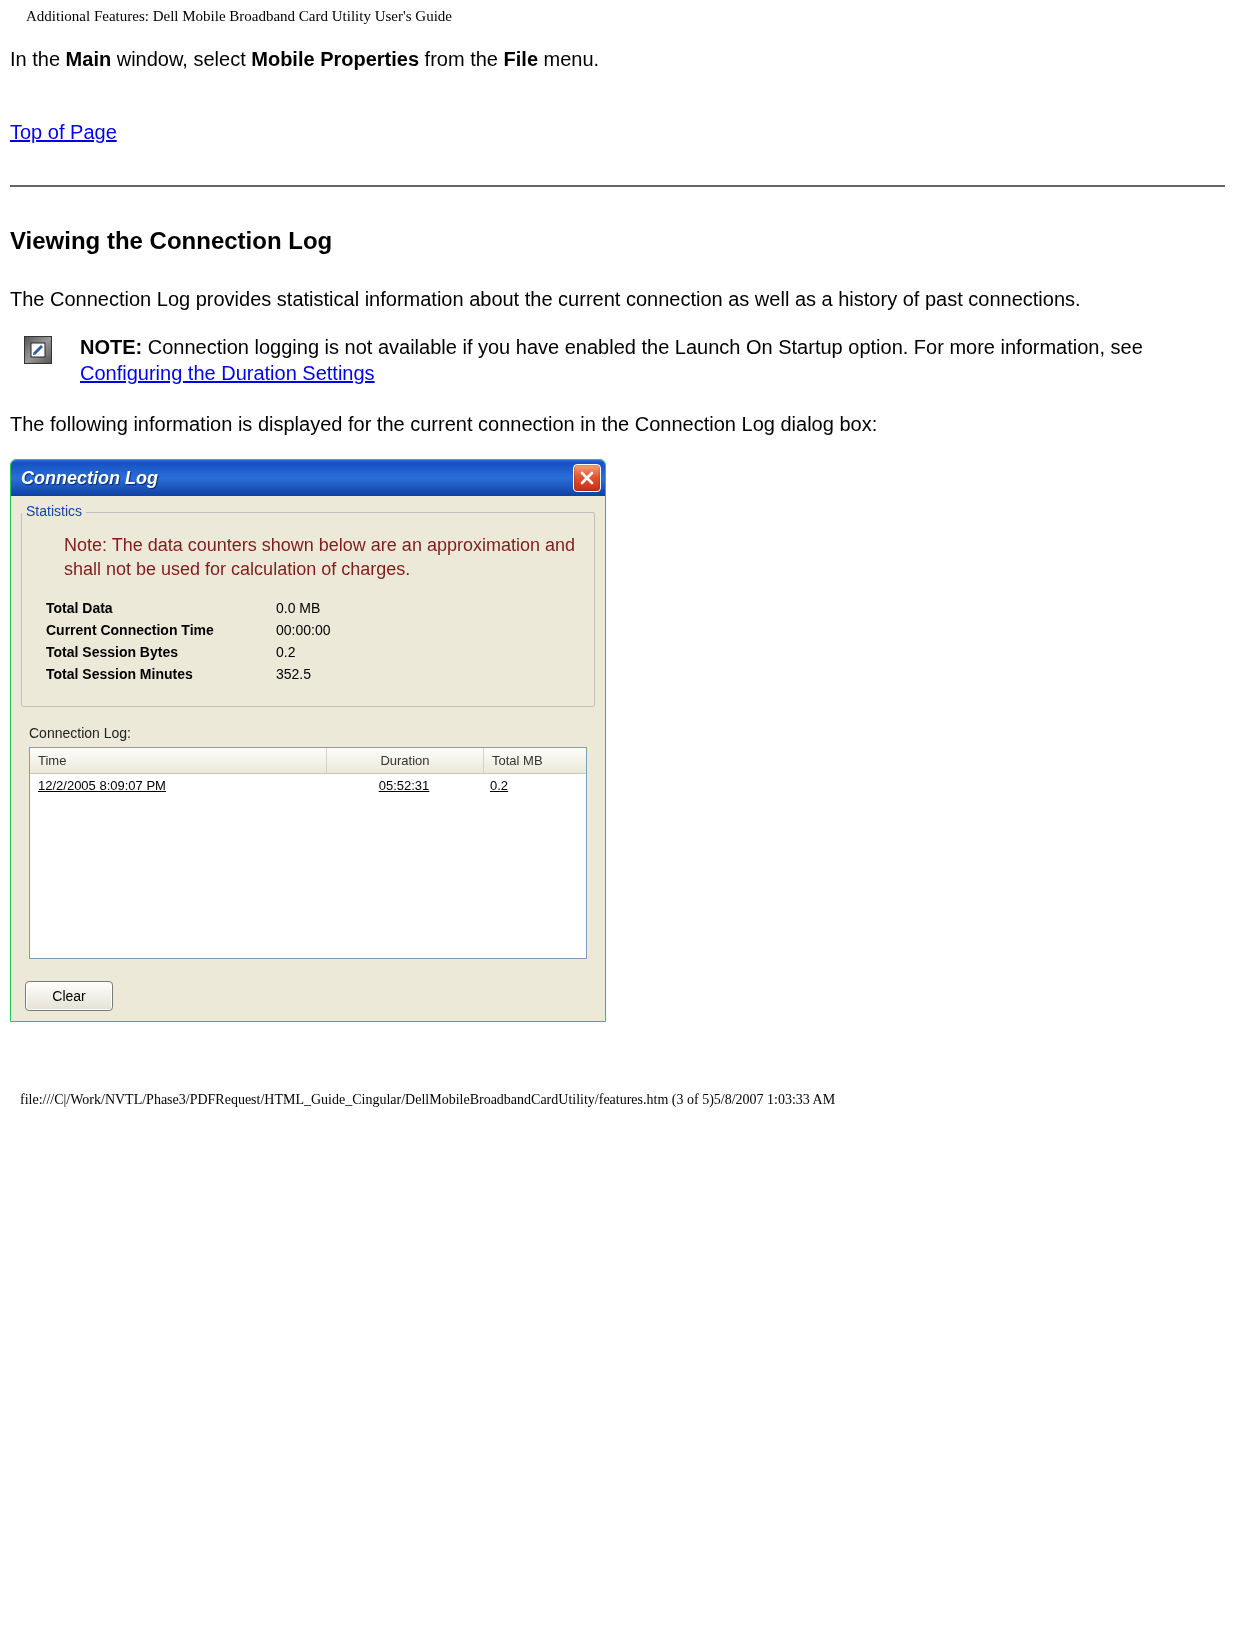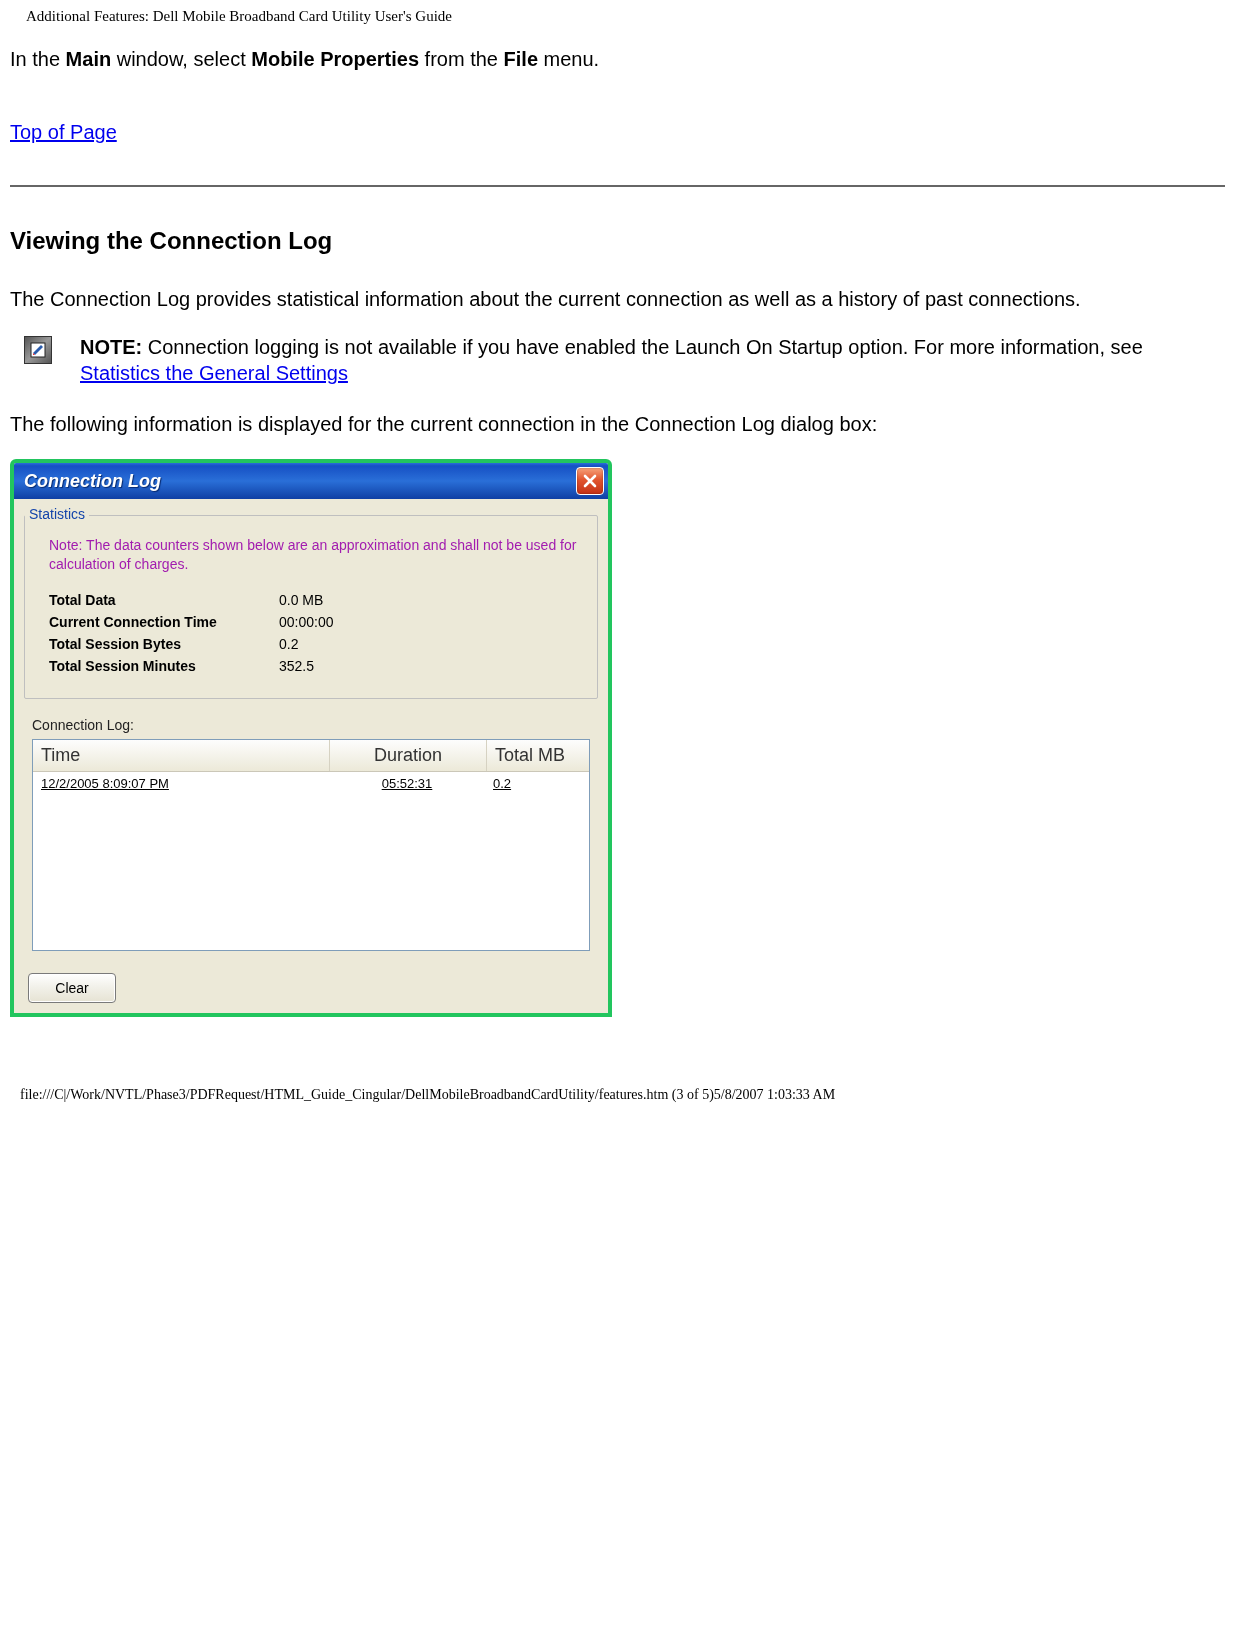--- a/index.html
+++ b/index.html
@@ -28,21 +28,21 @@
     display:flex; align-items:center; justify-content:center;
     border:1px solid #333;
   }
   .note-icon svg { display:block; }
   .note-text { flex: 1; font-size: 20px; line-height: 1.3; }
   .bold { font-weight: bold; }
 
   
   .dialog {
     width: 594px;
-    border: 4px solid #22c55e;
+    border: 1px solid #22c55e;
     background: #ece9d8;
     font-family: Tahoma, Arial, sans-serif;
     font-size: 14px;
     margin-top: 18px;
     border-radius: 6px 6px 0 0;
     overflow: hidden;
   }
   .titlebar {
     height: 36px;
     background: linear-gradient(to bottom, #2a6fd8 0%, #1650c4 8%, #2a6fd8 50%, #0f3fa4 100%);
@@ -70,32 +70,32 @@
     padding: 10px 12px 18px 24px;
     background: #ece9d8;
     position: relative;
     margin-top: 8px;
   }
   .group-legend {
     position: absolute; top: -10px; left: 0;
     background: #ece9d8; padding: 0 4px;
     color: #1344aa; font-size: 14px;
   }
-  .group-note { color:#a21caf; margin: 10px 0 18px 0; font-size: 14px; line-height:1.35; }
+  .group-note { color:#7f1d1d; margin: 10px 0 18px 18px; font-size: 18px; line-height:1.35; }
   .stats-row { display:flex; margin: 6px 0; }
   .stats-label { width: 230px; font-weight: bold; color:#000; font-size: 14px; }
   .stats-value { font-size: 14px; color:#000; }
   .conn-log-label { margin: 18px 0 6px 8px; font-size:14px; color:#222; }
   .log-table-wrap {
     background:#fff; border:1px solid #7f9db9; height: 210px;
     margin: 4px 8px 0 8px; overflow:hidden;
   }
   .log-header {
     display:flex; background: linear-gradient(to bottom,#fdfdfd,#ece9d8);
-    border-bottom:1px solid #cbc7b8; font-size:18px; color:#333;
+    border-bottom:1px solid #cbc7b8; font-size:13px; color:#333;
   }
   .log-header div { padding:5px 8px; border-right:1px solid #d6d2c2; }
   .col-time { flex: 0 0 280px; text-align:left;}
   .col-dur  { flex: 0 0 140px; text-align:center;}
   .col-mb   { flex: 1; padding-right:16px !important; border-right:none !important;}
   .log-row { display:flex; font-size:13px; color:#000000;text-decoration:underline; }
   .log-row div { padding:4px 8px; }
   .dialog-footer { padding: 10px 10px 10px 14px; }
   .xp-button {
     width: 86px; height: 28px;
@@ -134,21 +134,21 @@
 
   <div class="note-row">
     <div class="note-icon">
       <svg width="16" height="16" viewBox="0 0 16 16">
         <rect x="1" y="1" width="14" height="14" fill="#fff" stroke="#222" stroke-width="1"></rect>
         <path d="M3 11 L11 3 L13 5 L5 13 Z" fill="#2b5cad"></path>
         <path d="M3 11 L5 13 L3 13 Z" fill="#e33"></path>
       </svg>
     </div>
     <div class="note-text">
-      <span class="bold">NOTE:</span><span> Connection logging is not available if you have enabled the Launch On Startup option. For more information, see </span><a href="#" class="link">Statistics the General Settings</a>
+      <span class="bold">NOTE:</span><span> Connection logging is not available if you have enabled the Launch On Startup option. For more information, see </span><a href="#" class="link">Configuring the Duration Settings</a>
     </div>
   </div>
 
   <div class="para">The following information is displayed for the current connection in the Connection Log dialog box:</div>
 
   <div class="dialog">
     <div class="titlebar">
       <div class="titlebar-title">Connection Log</div>
       <div class="titlebar-close">
         <svg width="14" height="14" viewBox="0 0 14 14">

